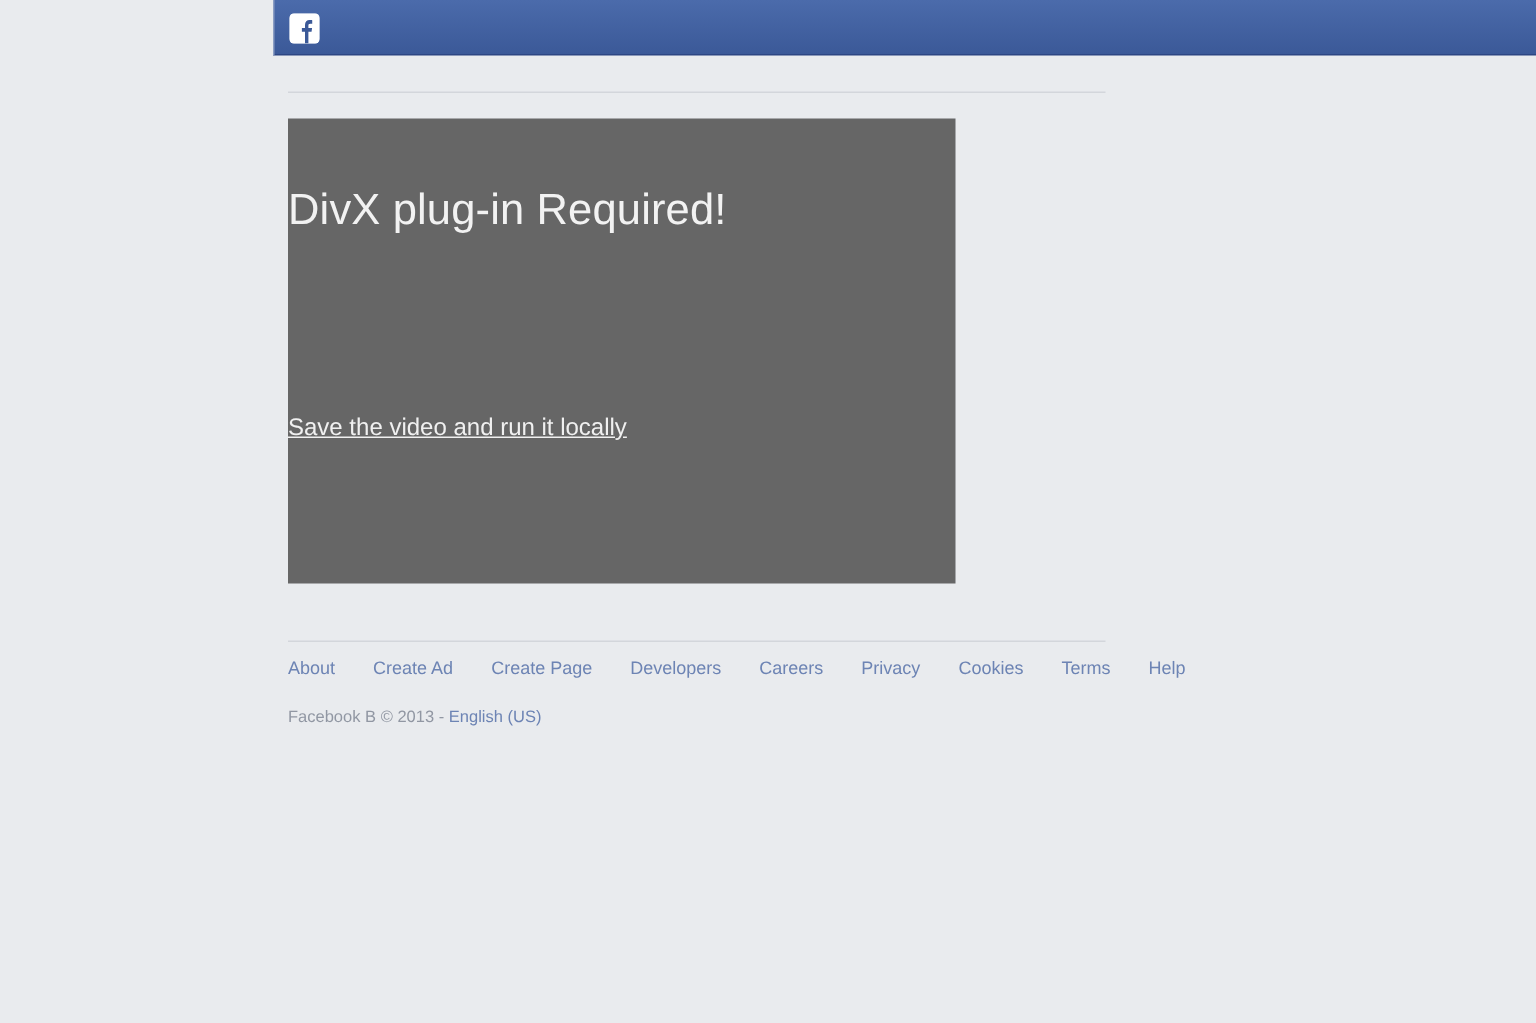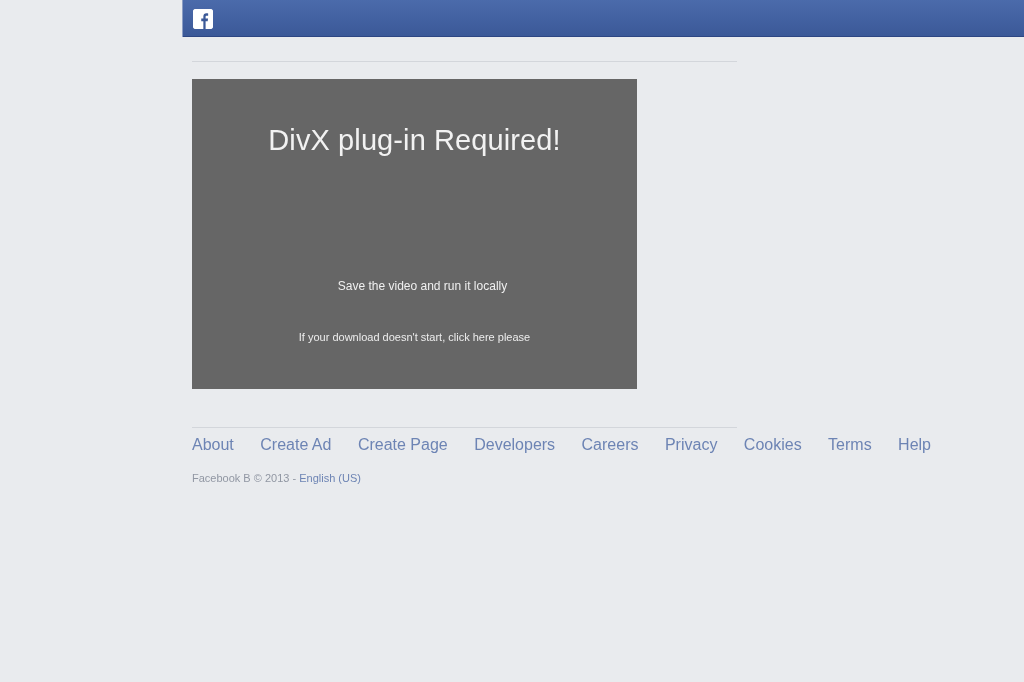--- a/index.html
+++ b/index.html
@@ -60,21 +60,20 @@
 
   
   .video-box {
     position: absolute;
     left: 192px;
     top: 79px;
     width: 445px;
     height: 310px;
     background: #666666;
     color: #ffffff;
-    text-align: center;
     box-sizing: border-box;
     padding-left: 16px;
   }
   .video-title {
     position: absolute;
     left: 0;
     right: 0;
     top: 44px;
     font-size: 29px;
     font-weight: 300;
@@ -87,26 +86,27 @@
     left: 0;
     right: 0;
     top: 90px;
     font-size: 15px;
     font-weight: 400;
     line-height: 20px;
     color: #f0f0f0;
   }
   .video-save {
     position: absolute;
-    left: 16px;
+    left: 0;
     right: 0;
     top: 198px;
-    font-size: 12px;
+    font-size: 16px;
     line-height: 18px;
     color: #f0f0f0;
+    text-decoration: underline;
   }
   .video-hint {
     position: absolute;
     left: 0;
     right: 0;
     top: 251px;
     font-size: 11px;
     line-height: 15px;
     color: #ededed;
   }
@@ -118,21 +118,21 @@
     top: 427px;
     width: 545px;
     height: 1px;
     background: #d3d6db;
   }
   .footer-links {
     position: absolute;
     left: 192px;
     top: 437px;
     width: 560px;
-    font-size: 16px;
+    font-size: 12px;
     line-height: 16px;
     white-space: nowrap;
     text-align: center;
   }
   .footer-links a {
     color: #6d84b4;
     text-decoration: none;
     margin-right: 22px;
     display: inline-block;
   }
@@ -169,21 +169,20 @@
                C14.93 4.4 14.2 4.35 13.35 4.35c-1.8 0-3.0 1.1-3.0 3.1V9.6H8.25v2.6h2.1V20Z" fill="#3b5998"></path>
     </svg>
   </a>
 </div>
 
 <div class="top-rule"></div>
 
 <div class="video-box">
   <div class="video-title">DivX plug-in Required!</div>
   <div class="video-save">Save the video and run it locally</div>
-  <div class="video-hint">If your download doesn't start, click here please</div>
 </div>
 
 <div class="footer-rule"></div>
 
 <div class="footer-links">
   <a href="#">About</a>
   <a href="#">Create Ad</a>
   <a href="#">Create Page</a>
   <a href="#">Developers</a>
   <a href="#">Careers</a>

